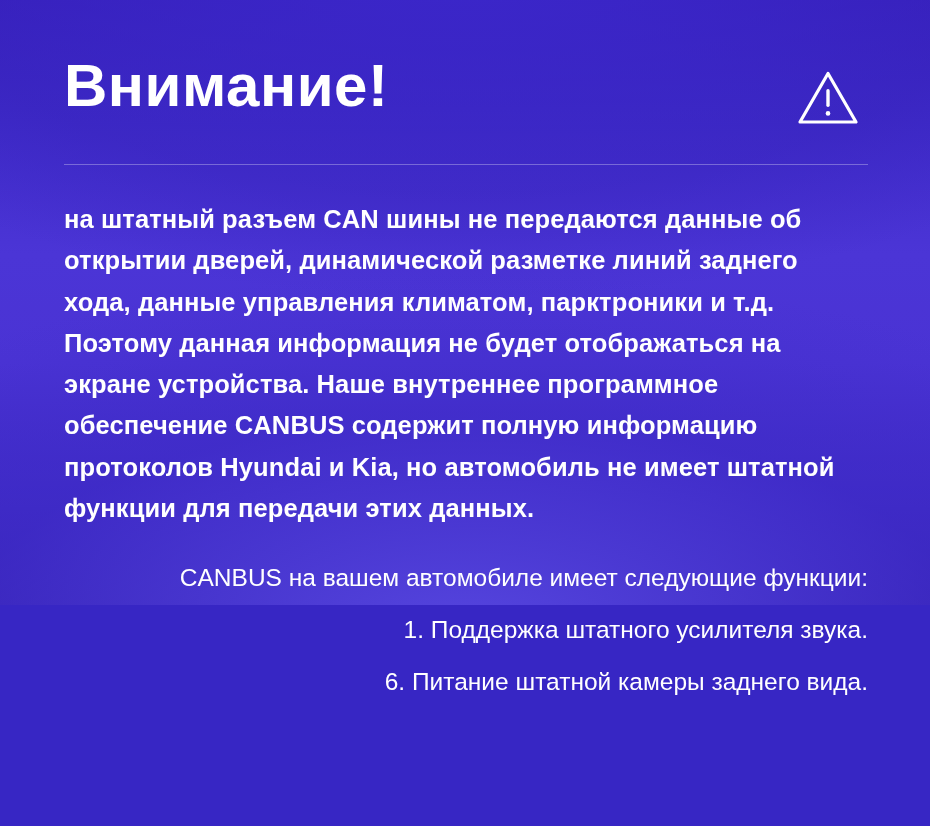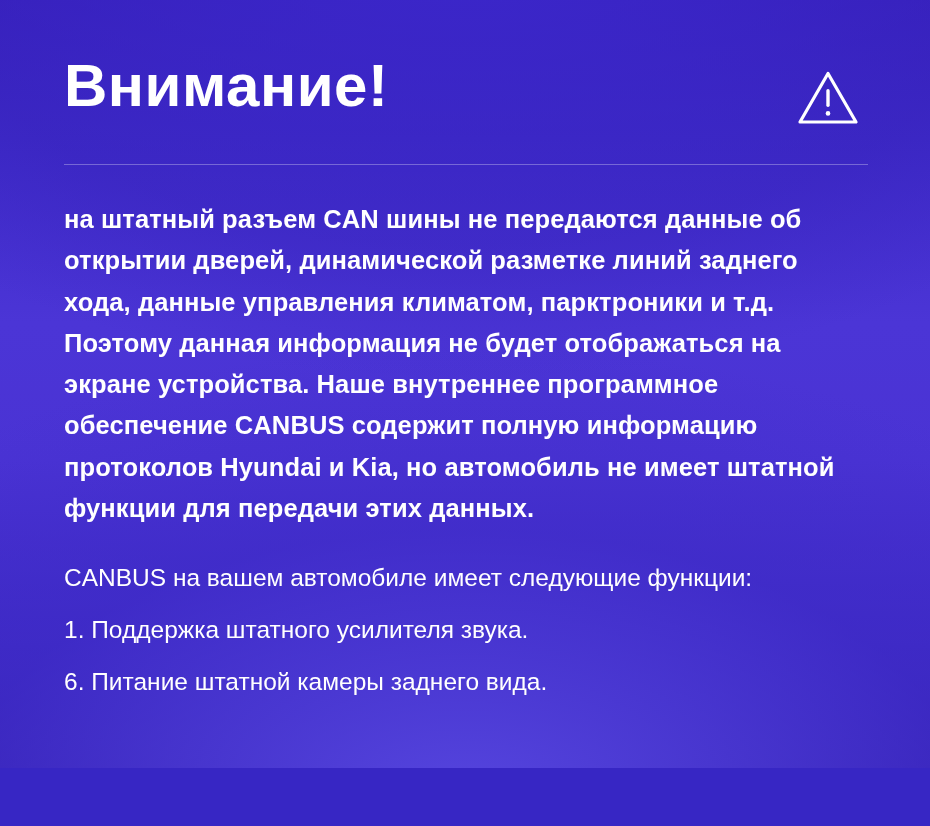--- a/index.html
+++ b/index.html
@@ -10,21 +10,21 @@
     width: 930px;
     height: 826px;
     overflow: hidden;
     font-family: "Liberation Sans", sans-serif;
     background: #3726c4;
   }
 
   .poster {
     position: relative;
     width: 930px;
-    height: 768px;
+    height: 605px;
     box-sizing: border-box;
     background:
       radial-gradient(ellipse 120% 80% at 50% 105%, rgba(88, 72, 226, 0.95) 0%, rgba(62, 44, 200, 0.55) 45%, rgba(46, 28, 170, 0.0) 75%),
       radial-gradient(ellipse 100% 70% at 50% -10%, rgba(60, 40, 205, 0.9) 0%, rgba(48, 30, 180, 0.3) 60%, rgba(40, 24, 160, 0) 85%),
       linear-gradient(180deg, #3a22c0 0%, #3f2ac9 18%, #4b35d6 42%, #4a33d4 60%, #3f29c6 82%, #3621b4 100%);
     padding: 56px 58px 0 58px;
     color: #ffffff;
   }
 
   .header-row {
@@ -70,20 +70,21 @@
   .body-text p {
     margin: 0;
   }
 
   .features {
     margin: 34px 4px 0 6px;
     font-size: 24.5px;
     line-height: 1.0;
     font-weight: 500;
     color: #ffffff;
+    text-align: right;
   }
 
   .features-intro {
     margin: 0 0 22px 0;
     font-size: 24.5px;
     line-height: 1.2;
   }
 
   .features-list {
     list-style: none;

